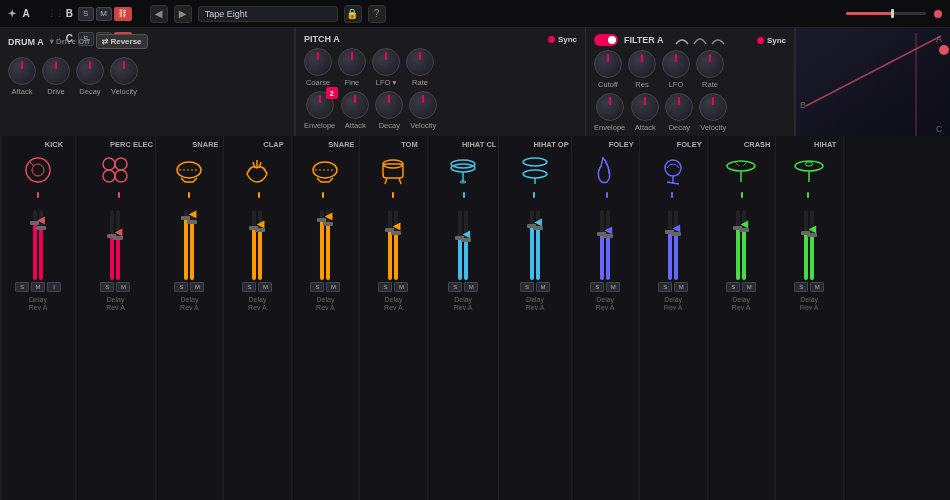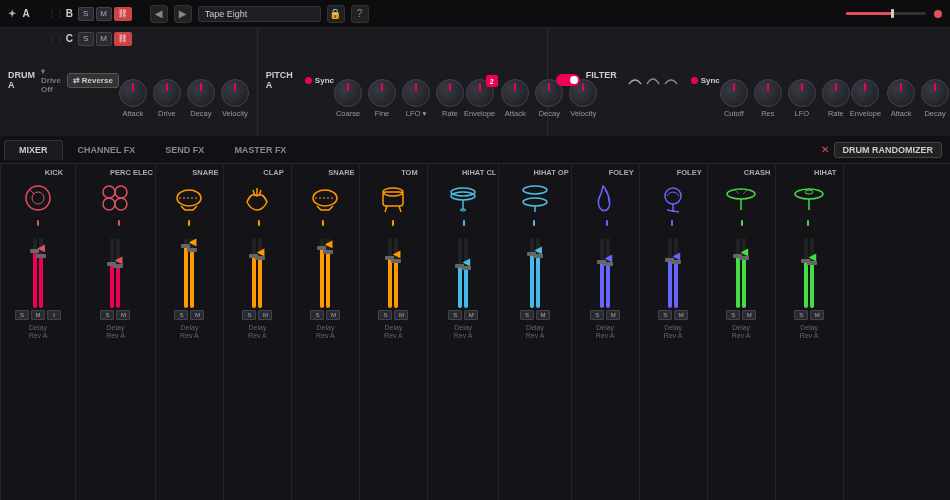--- a/index.html
+++ b/index.html
@@ -34,23 +34,23 @@
       align-items: center;
       justify-content: center;
       font-size: 8px;
       color: #fff;
       cursor: pointer;
     }
 
     
     .section-panel {
       border-right: 1px solid #2a2a30;
-      padding: 18px 8px;
-      display: flex;
-      flex-direction: row;
+      padding: 6px 8px;
+      display: flex;
+      flex-direction: column;
     }
     .section-title {
       font-size: 9px;
       font-weight: bold;
       color: #ccc;
       margin-bottom: 4px;
       display: flex;
       align-items: center;
       gap: 6px;
     }
@@ -365,21 +365,21 @@
       color: #aaa;
     }
 
     .search-box {
       background: #1e1e25;
       border: 1px solid #333;
       border-radius: 3px;
       color: #ccc;
       font-size: 9px;
       padding: 2px 6px;
-      width: 123px;
+      width: 140px;
     }
     .icon-btn {
       width: 18px;
       height: 18px;
       background: #222;
       border: 1px solid #333;
       border-radius: 3px;
       display: flex;
       align-items: center;
       justify-content: center;
@@ -607,32 +607,20 @@
           <line x1="120" y1="5" x2="120" y2="108" stroke="#e05060" stroke-width="1" opacity="0.5"></line>
 
           <circle cx="148" cy="22" r="5" fill="#e05060"></circle>
         </svg>
       </div>
 
     </div>
 
     <div class="bottom-section">
 
-      <div class="tabs-bar">
-        <div class="tab active">MIXER</div>
-        <div class="tab">CHANNEL FX</div>
-        <div class="tab">SEND FX</div>
-        <div class="tab">MASTER FX</div>
-        <div class="tabs-right">
-          <span style="color:#e05060;font-size:10px">✕</span>
-          <div class="randomizer-btn">
-            <span>DRUM RANDOMIZER</span>
-          </div>
-        </div>
-      </div>
 
       <div class="mixer-grid">
 
         <div class="channel channel-first">
           <div class="channel-name">KICK</div>
           <div class="channel-icon">
             <svg width="32" height="32">
               <circle cx="16" cy="16" r="12" stroke="#e05060" stroke-width="1.5" fill="none"></circle>
               <circle cx="16" cy="16" r="6" stroke="#e05060" stroke-width="1" fill="none"></circle>
               <line x1="8" y1="8" x2="12" y2="12" stroke="#e05060" stroke-width="1"></line>

